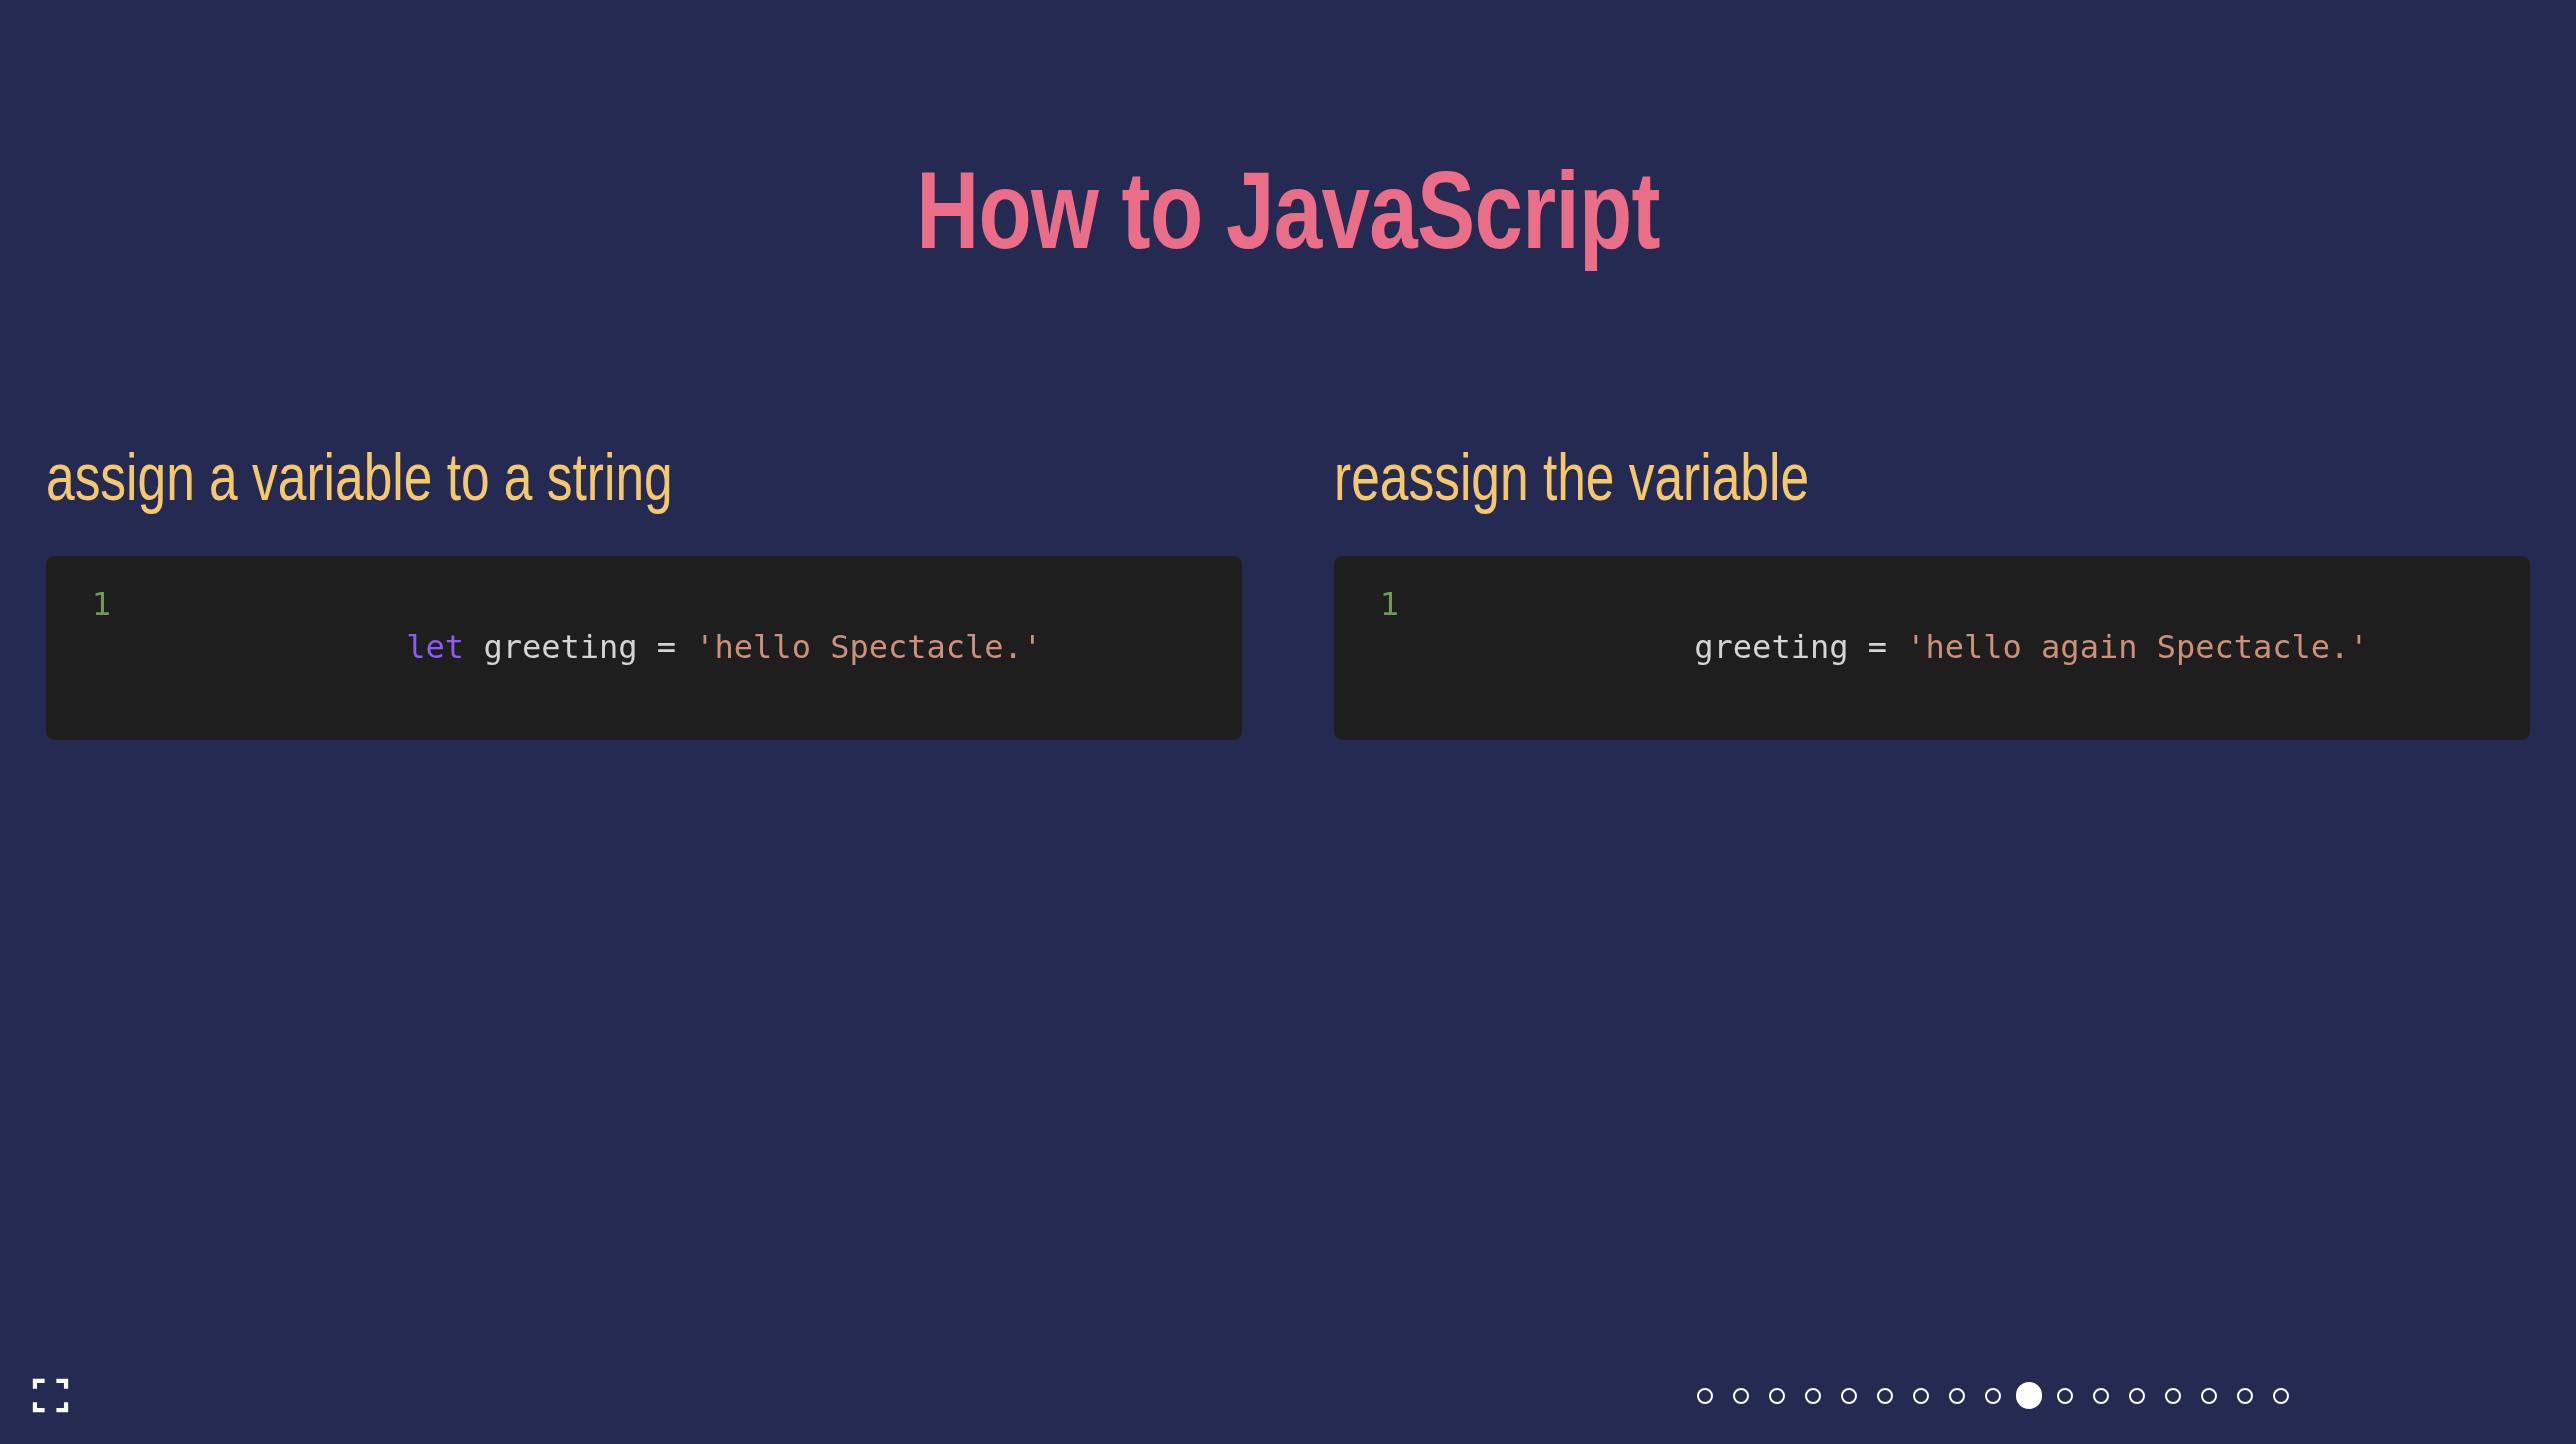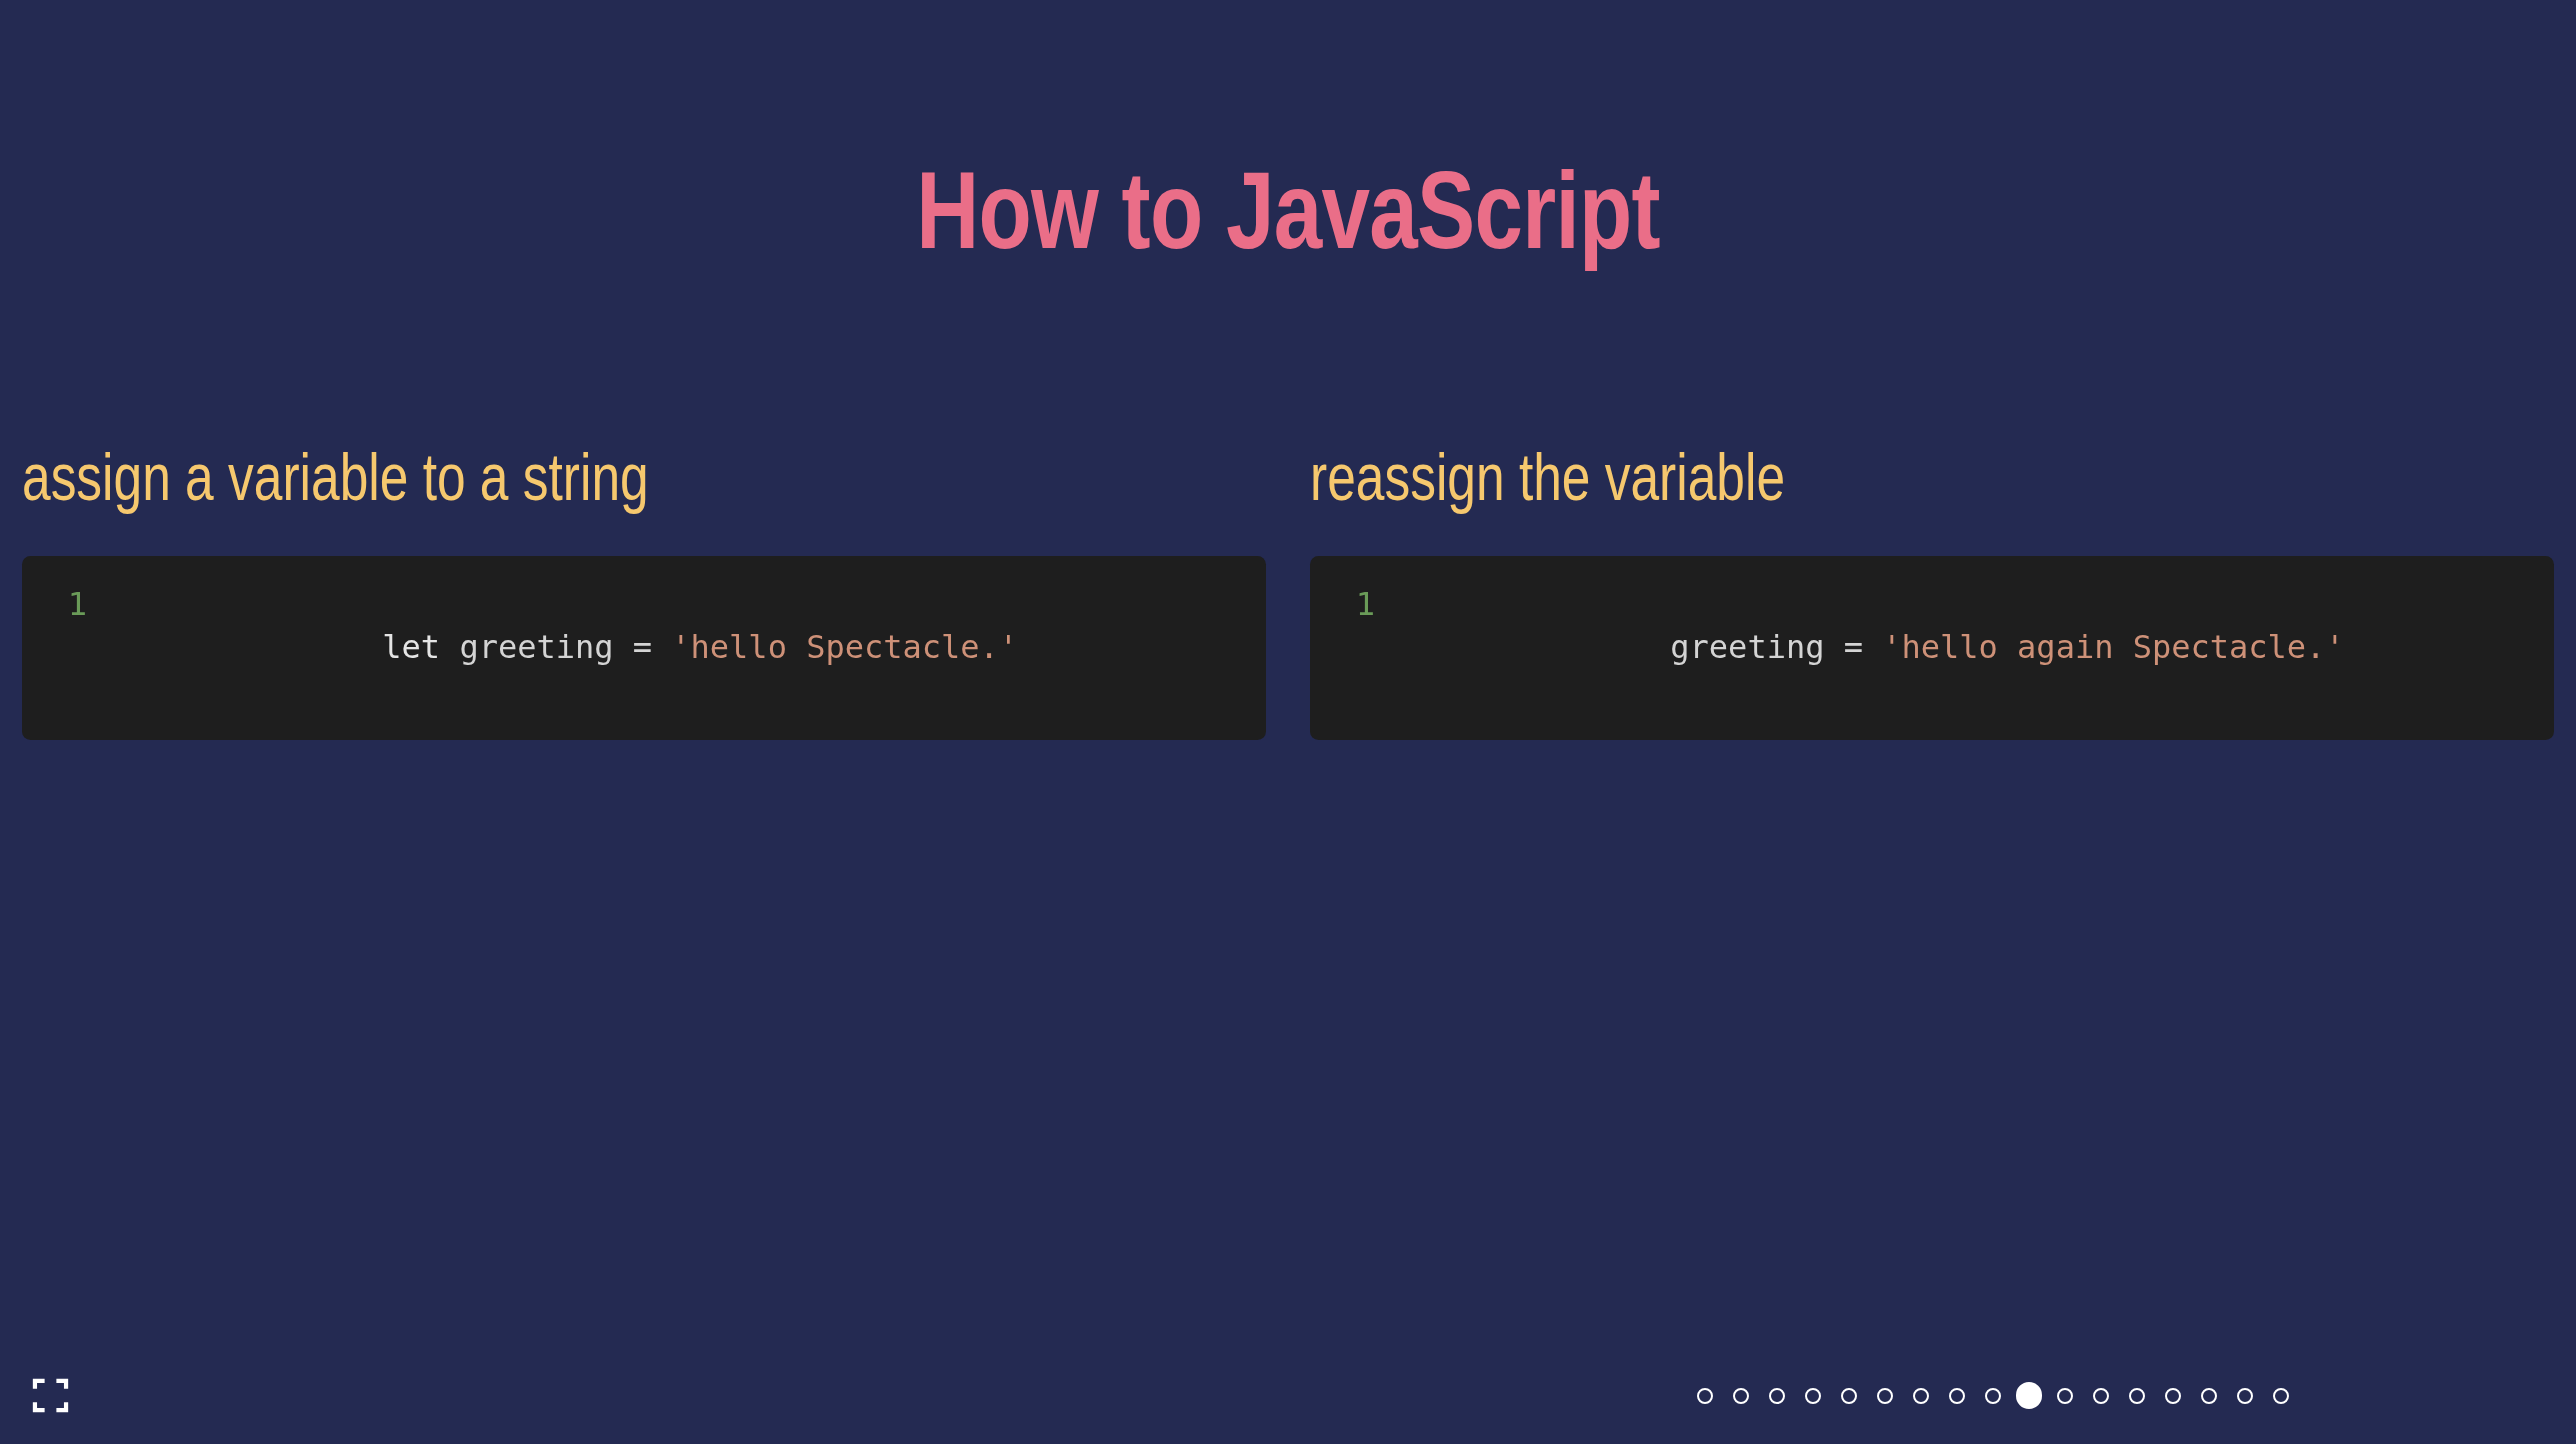--- a/index.html
+++ b/index.html
@@ -55,21 +55,21 @@
     align-items: flex-start;
   }
 
   .column {
     width: 1288px;
     padding: 0 0 0 0;
     position: relative;
   }
 
   .col-inner {
-    padding: 0 22px;
+    padding: 0 46px;
   }
 
   .column-heading {
     color: #f6c86e;
     font-family: "Liberation Sans Narrow", "Liberation Sans", sans-serif;
     font-weight: 400;
     font-size: 66px;
     line-height: 1.05;
     letter-spacing: 0px;
     white-space: nowrap;
@@ -103,21 +103,21 @@
     padding-right: 0;
     flex: 0 0 auto;
     user-select: none;
   }
 
   .code-content {
     padding-left: 25.6px;
     white-space: pre;
   }
 
-  .tok-keyword  { color: #e5e5e5; }
+  .tok-keyword  { color: #8b5cf6; }
   .tok-ident    { color: #d4d4d4; text-align: center; }
   .tok-operator { color: #d4d4d4; }
   .tok-string   { color: #ce9178; }
   .tok-plain    { color: #d4d4d4; }
 
   
   .fullscreen-button {
     position: absolute;
     left: 31px;
     bottom: 31px;

